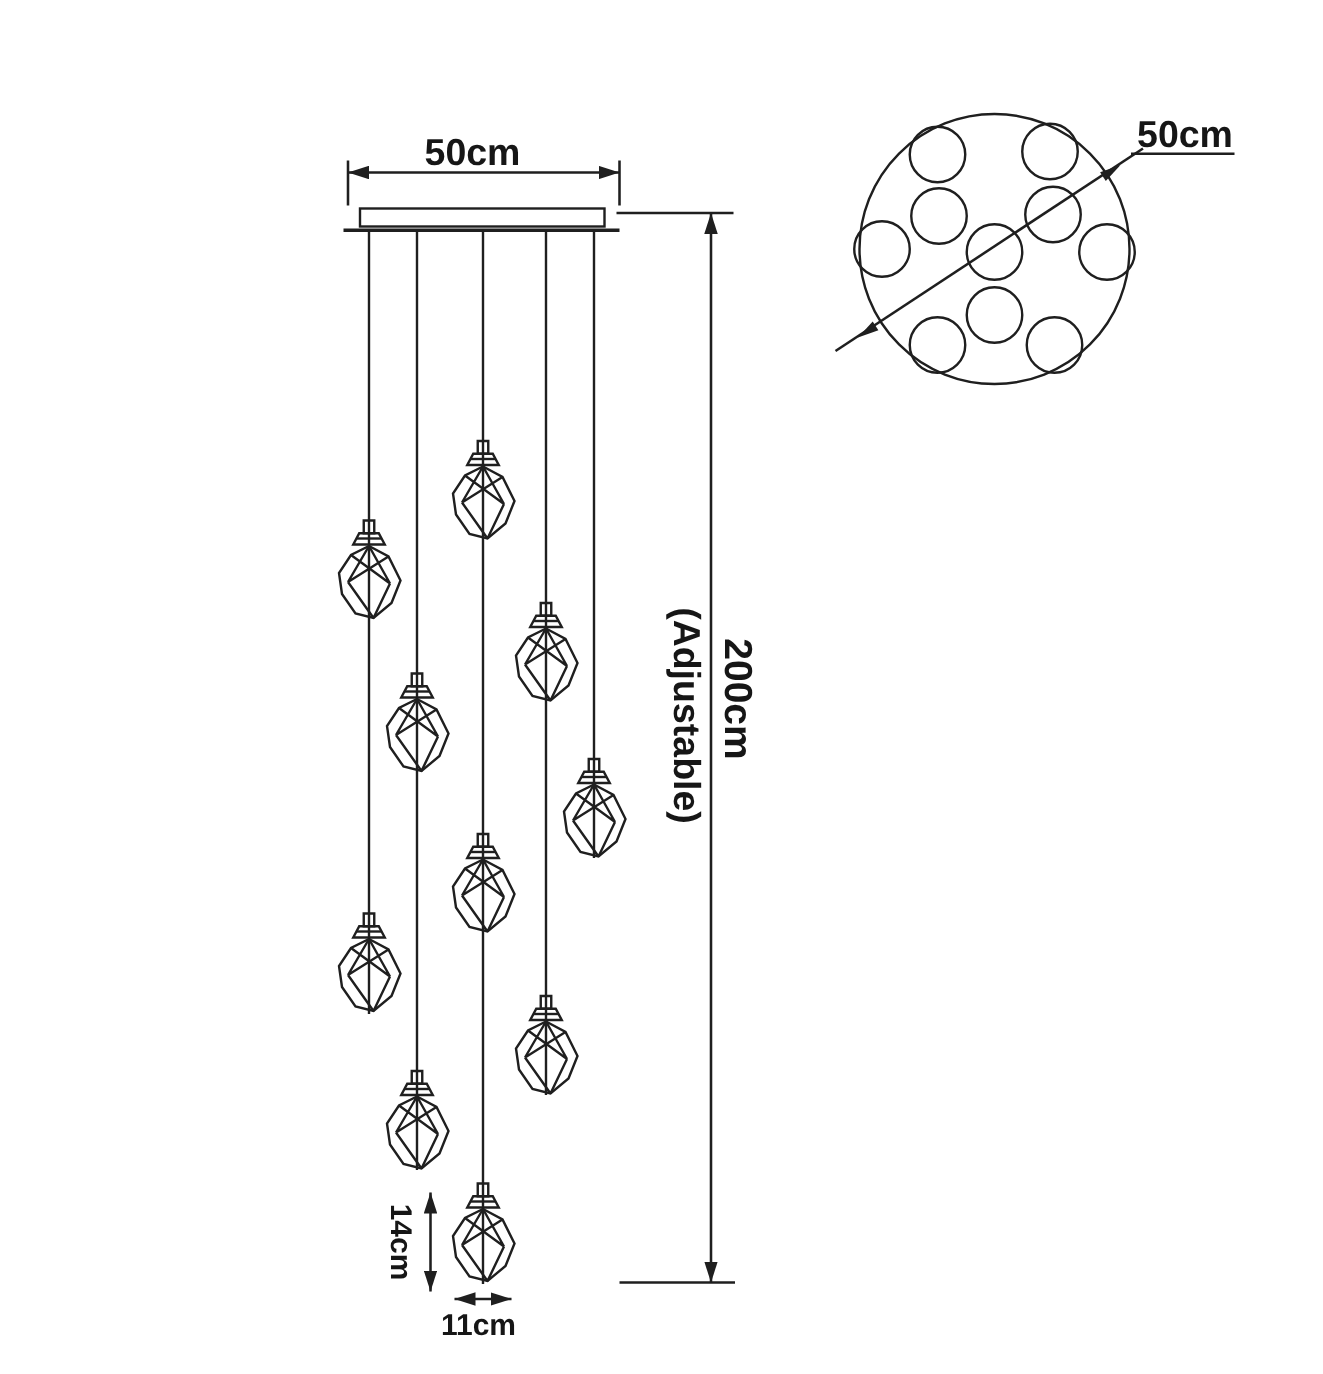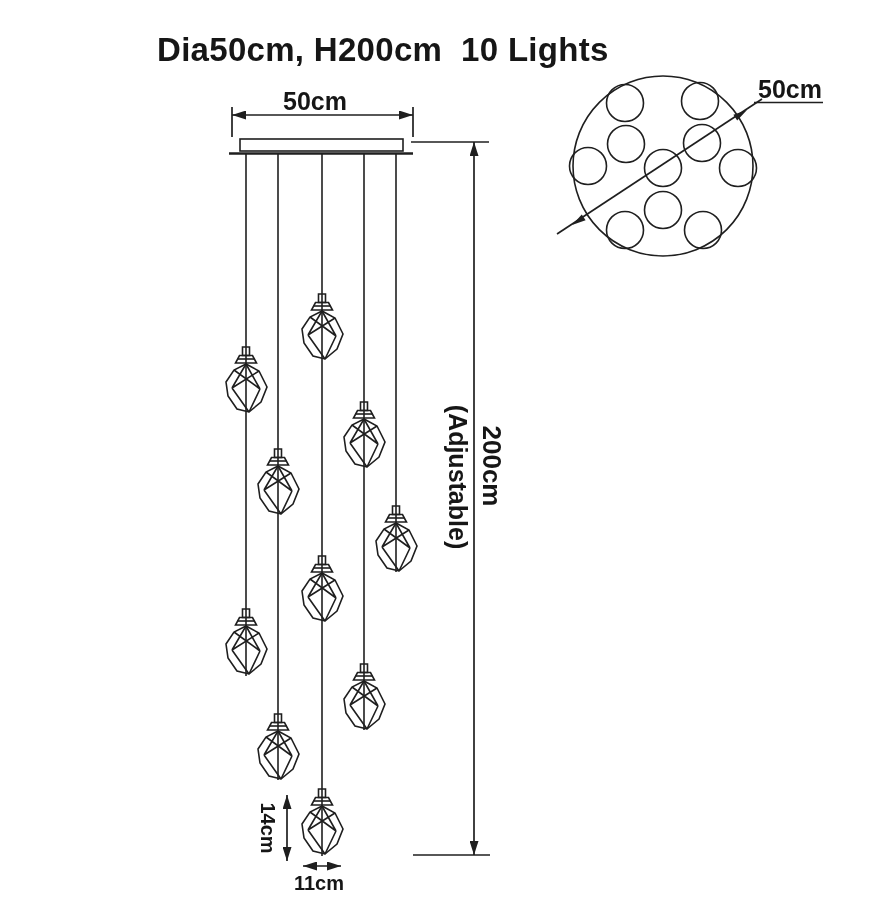--- a/index.html
+++ b/index.html
@@ -33,21 +33,20 @@
   }
   .fs25 { font-size: 25px; }
   .fs26 { font-size: 26px; }
   .fs20 { font-size: 20px; }
 </style>
 </head>
 <body>
 
 <div id="stage">
 
-  <div id="diagram-title">Dia50cm, H200cm  10 Lights</div>
 
   <svg width="882" height="916" viewBox="0 0 882 916">
 
     <defs>
       <marker id="arr" markerWidth="15" markerHeight="9" refX="14" refY="4.5" orient="auto-start-reverse" markerUnits="userSpaceOnUse">
         <path d="M0,0 L14,4.5 L0,9 Z" fill="#1f1f1f"></path>
       </marker>
 
       <g id="pendant-shape">
         <path class="ln" d="M-3.5,-41 h7 v8.5 h-7 z"></path>

